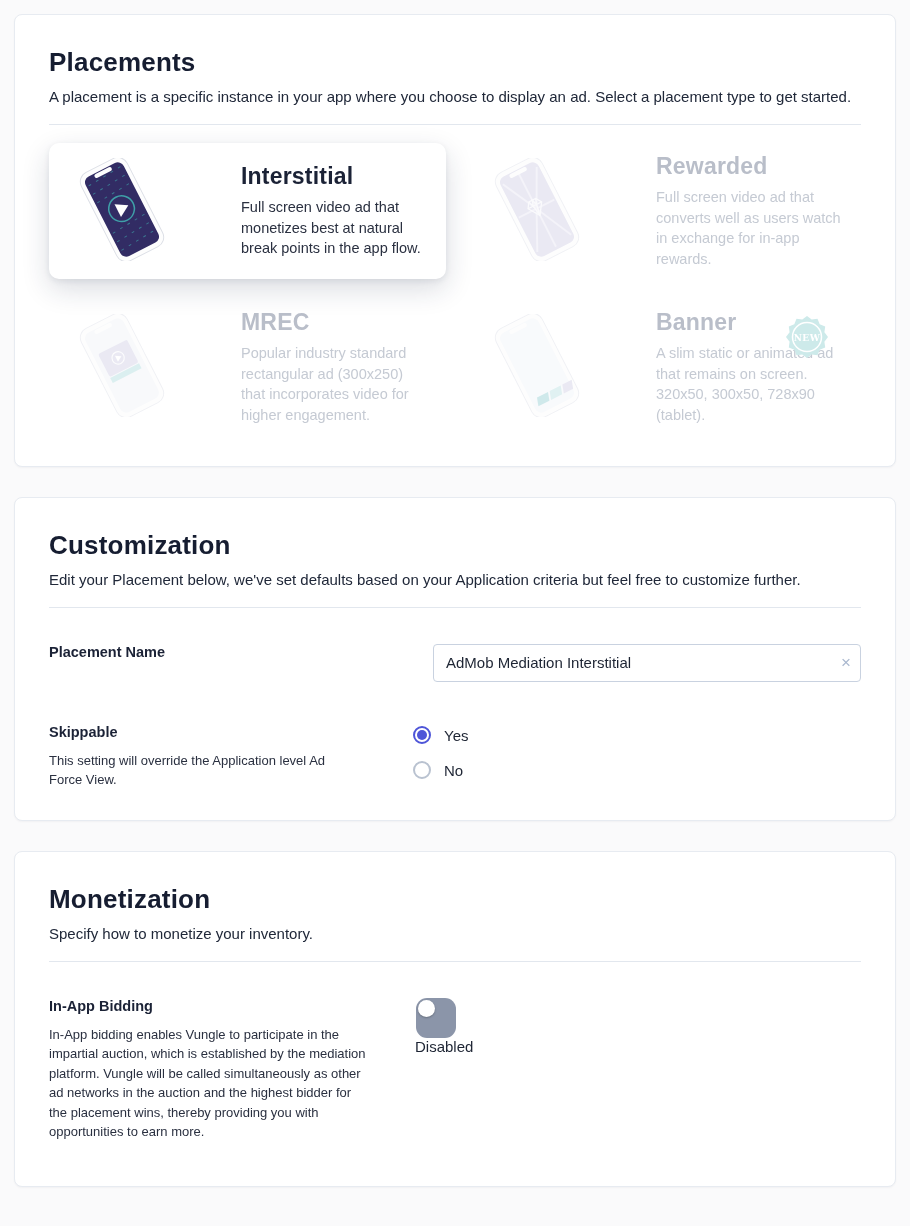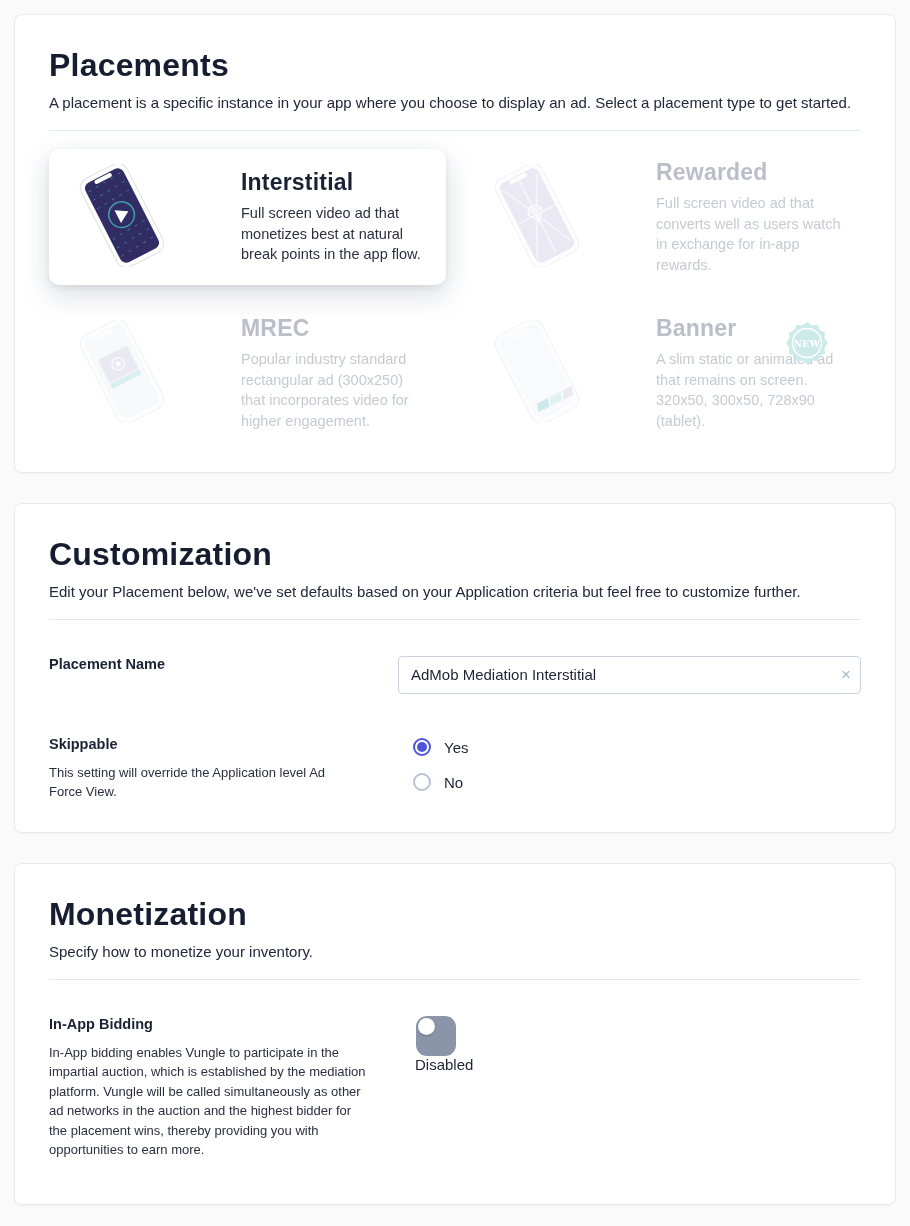--- a/index.html
+++ b/index.html
@@ -12,21 +12,21 @@
   .page { padding:14px 14px 0; }
   .card {
     background:#fff;
     border:1px solid #e7ebf1;
     border-radius:8px;
     box-shadow:0 1px 2px rgba(20,30,60,.04);
     padding:32px 34px 30px;
     margin-bottom:30px;
   }
   .card-title {
-    font-size:32px; font-weight:700; color:#161d31; letter-spacing:.2px;
+    font-size:26px; font-weight:700; color:#161d31; letter-spacing:.2px;
   }
   .card-subtitle {
     font-size:15px; color:#202839; margin-top:10px;
   }
   .divider { border:none; border-top:1px solid #e2e7ee; margin-top:19px; }
 
   
   .tiles {
     display:grid; grid-template-columns:1fr 1fr;
     column-gap:18px; row-gap:20px; margin-top:18px;
@@ -48,21 +48,21 @@
   .tile.faded .tile-title { color:#b9bec9; }
   .tile.faded .tile-desc  { color:#c5cad3; }
   .new-badge { position:absolute; top:16px; right:32px; width:44px; height:44px; }
 
   
   .form-row { display:flex; align-items:flex-start; margin-top:36px; }
   .form-left { width:349px; flex:0 0 349px; padding-right:30px; }
   .field-label { font-size:14.5px; font-weight:700; color:#1b2236; }
   .field-help { font-size:13px; color:#2a3040; line-height:1.5; margin-top:11px; }
 
-  .input-wrap { position:relative; width:478px; }
+  .input-wrap { position:relative; width:478px;margin-left:35px; }
   .text-input {
     width:100%; height:38px;
     border:1px solid #c9d2e0; border-radius:4px;
     padding:0 34px 0 12px;
     font-family:"Liberation Sans", sans-serif;
     font-size:15px; color:#1d2433; background:#fff; outline:none;
   }
   .clear-x {
     position:absolute; right:10px; top:9px;
     font-size:17px; color:#aab8cf; cursor:pointer; line-height:20px;

